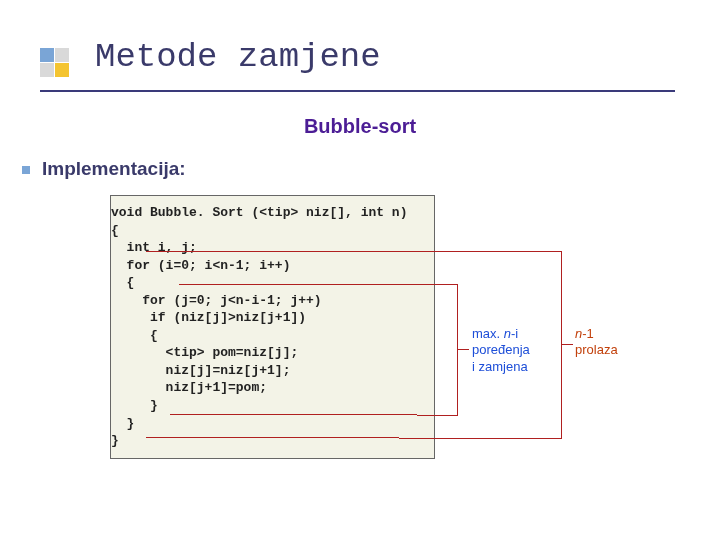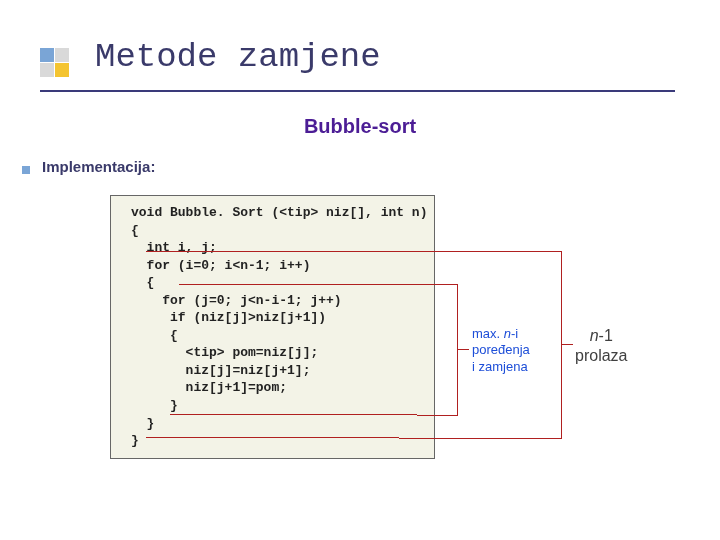--- a/index.html
+++ b/index.html
@@ -60,32 +60,32 @@
     left: 22px;
     top: 166px;
     width: 8px;
     height: 8px;
     background: #7aa5d6;
   }
   .impl {
     position: absolute;
     left: 42px;
     top: 158px;
-    font-size: 15px;
+    font-size: 19px;
     font-weight: 700;
     color: #3a3a6a;
   }
   .codebox {
     position: absolute;
     left: 110px;
     top: 195px;
     width: 325px;
     background: #f3f3e7;
     border: 1px solid #666;
-    padding: 8px 20px;
+    padding: 8px 0;
     box-sizing: border-box;
   }
   .codebox pre {
     margin: 0;
     font-family: "Courier New", Courier, monospace;
     font-size: 13px;
     font-weight: 700;
     line-height: 1.35;
     color: #222;
     white-space: pre;
@@ -96,25 +96,24 @@
     top: 326px;
     font-size: 13px;
     color: #1d4ed8;
     line-height: 1.25;
     white-space: pre;
   }
   .note2 {
     position: absolute;
     left: 575px;
     top: 326px;
-    font-size: 16px;
-    color: #404040;
+    font-size: 13px;
+    color: #c2410c;
     line-height: 1.25;
     white-space: pre;
-    text-align: center;
   }
   .ital { font-style: italic; }
   .bracket {
     position: absolute;
     border-color: #b02020;
     border-style: solid;
     border-left: none;
   }
   
   .br-inner {

